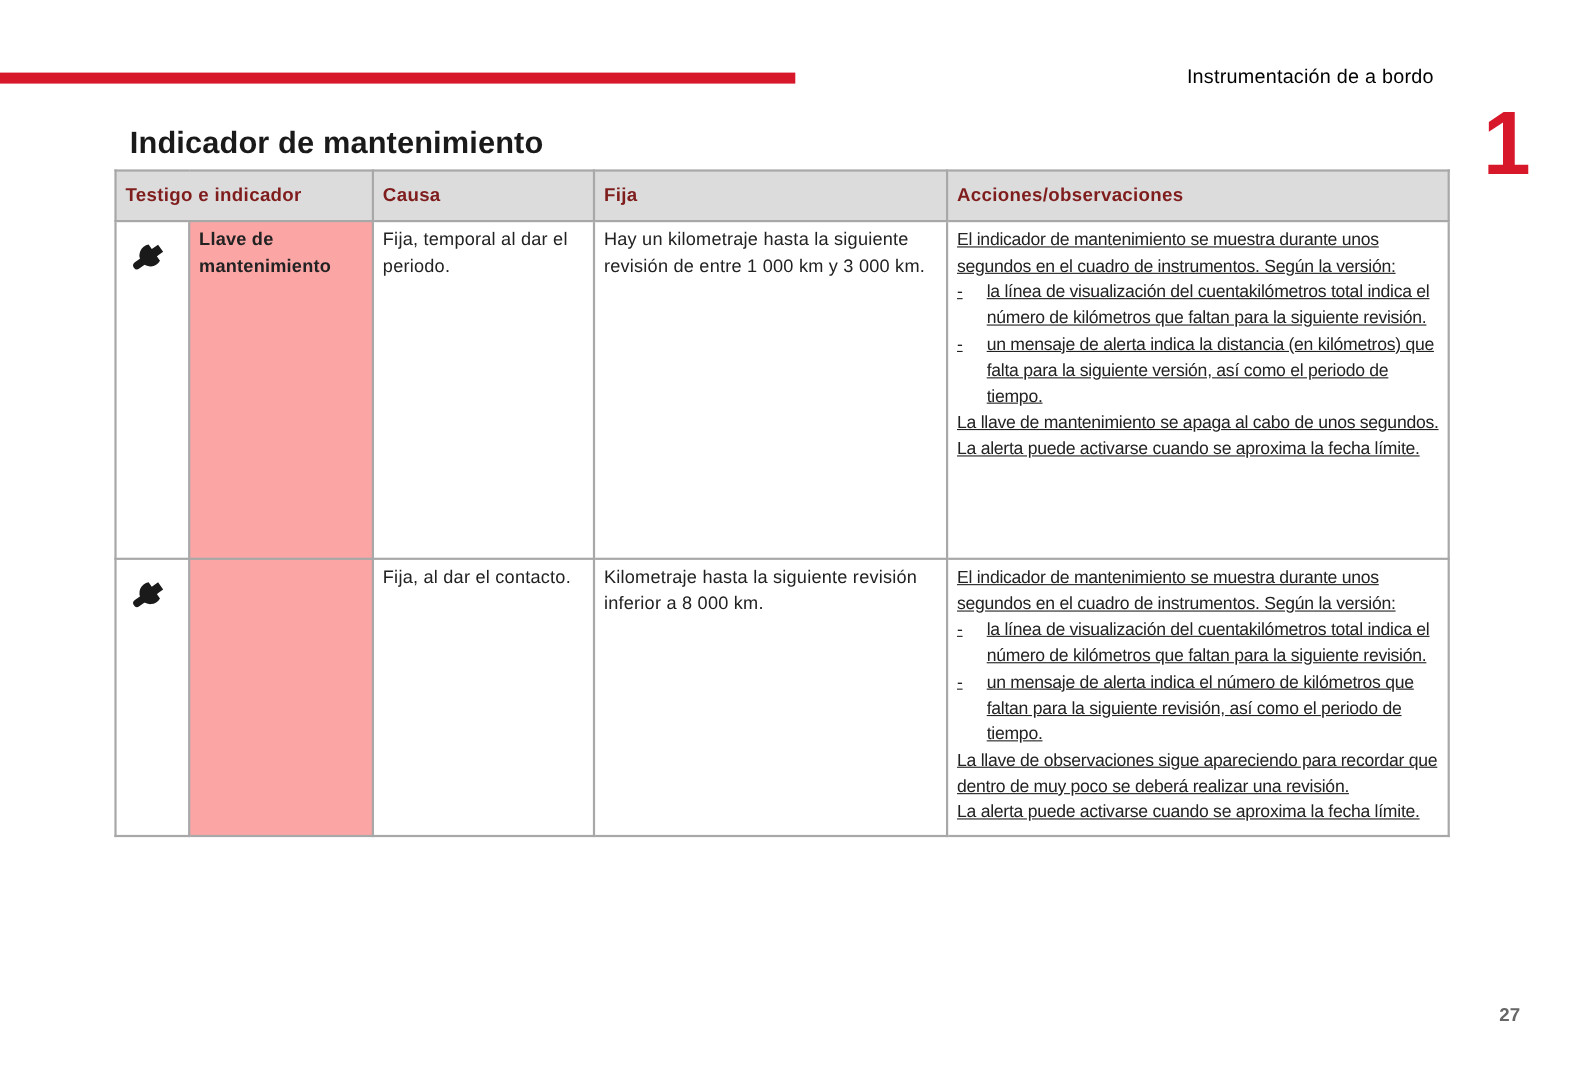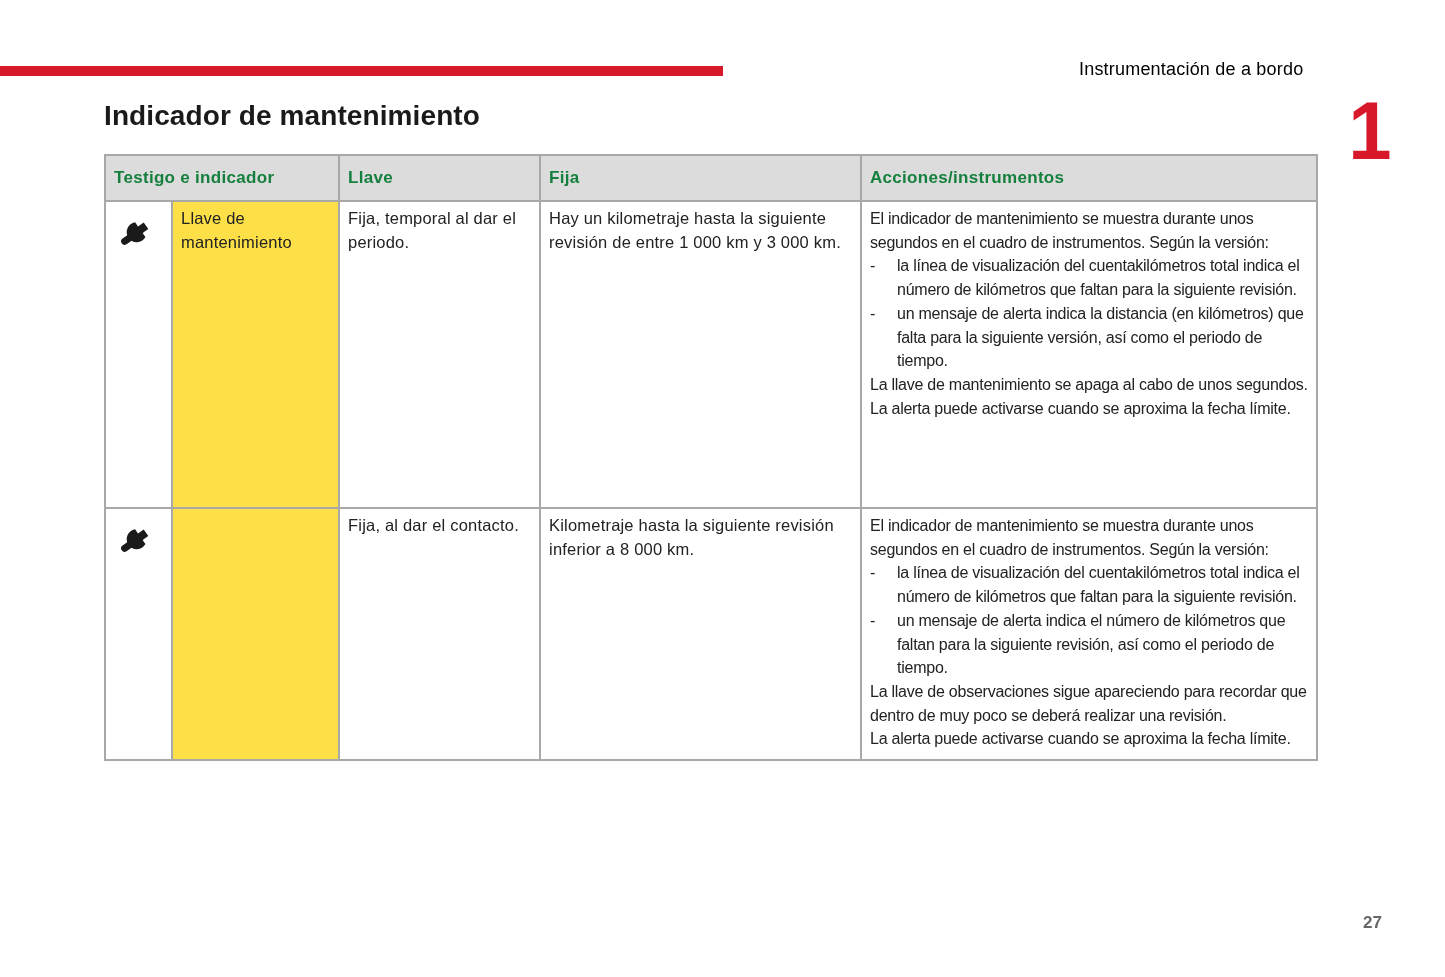--- a/index.html
+++ b/index.html
@@ -5,30 +5,30 @@
   html, body { margin: 0; padding: 0; background: #ffffff; }
   body { width: 1445px; height: 977px; position: relative; overflow: hidden;
          font-family: "Liberation Sans", sans-serif; color: #1a1a1a; }
   .redbar { position: absolute; left: 0; top: 66px; width: 723px; height: 10px; background: #d7182a; }
   .section-title { position: absolute; left: 1079px; top: 59px; font-size: 18px; color: #000000;
                    letter-spacing: 0.2px; }
   .chapter-num { position: absolute; left: 1347px; top: 90px; font-size: 82px; font-weight: bold;
                  color: #d7182a; line-height: 1; font-family: "Liberation Sans", sans-serif;
                  transform: scaleX(0.95); }
   .page-title { position: absolute; left: 104px; top: 100px; font-size: 28px; font-weight: bold;
-                color: #1a1a1a; margin: 0; letter-spacing: 0.1px; }
+                color: #1a1a1a; margin: 14px; letter-spacing: 0.1px; }
   table.maint { position: absolute; left: 104px; top: 154px; width: 1212px; border-collapse: collapse;
                 table-layout: fixed; }
   table.maint th, table.maint td { border: 2px solid #a8a8a8; vertical-align: top; }
   table.maint th { background: #dcdcdc; height: 44px; text-align: left; padding: 0 8px;
-                   font-size: 17px; font-weight: bold; color: #15803d; vertical-align: middle; letter-spacing: 0.3px; }
+                   font-size: 17px; font-weight: bold; color: #7f1d1d; vertical-align: middle; letter-spacing: 0.3px; }
   table.maint td { font-size: 16.5px; line-height: 23.7px; padding: 5px 8px 8px 8px; color: #222; letter-spacing: 0.2px; }
   td.icon-cell { padding: 10px 4px 0 8px !important; }
-  td.name-cell { background: #fde047; }
-  td.actions { font-size: 16px !important; letter-spacing: -0.25px !important; }
+  td.name-cell { background: #fca5a5; font-weight: bold; }
+  td.actions { font-size: 16px !important; letter-spacing: -0.25px !important; text-decoration: underline; }
   .para { display: block; }
   .bullet { display: flex; }
   .bullet .dash { width: 27px; flex: 0 0 27px; }
   .bullet .btext { flex: 1; }
   .row1 { height: 307px; }
   .row2 { height: 204px; }
   .page-num { position: absolute; left: 1363px; top: 913px; font-size: 17px; font-weight: bold; color: #666; }
   .wrench { width: 46px; height: 40px; display: block; }
 </style>
 </head>
@@ -44,23 +44,23 @@
   <colgroup>
     <col style="width:67px">
     <col style="width:167px">
     <col style="width:201px">
     <col style="width:321px">
     <col style="width:456px">
   </colgroup>
   <thead>
     <tr>
       <th colspan="2">Testigo e indicador</th>
-      <th>Llave</th>
+      <th>Causa</th>
       <th>Fija</th>
-      <th>Acciones/instrumentos</th>
+      <th>Acciones/observaciones</th>
     </tr>
   </thead>
   <tbody>
     <tr class="row1">
       <td class="icon-cell">
         <svg class="wrench" viewBox="0 0 46 40">
           <g transform="rotate(-35 23 20)">
             <rect x="4" y="17" width="26" height="7" rx="3.5" fill="#1a1a1a"></rect>
             <path d="M28 20 m-1 -9 a10 10 0 1 0 0 18 l0 -5 l7 0 l0 -8 l-7 0 z" fill="#1a1a1a"></path>
           </g>

